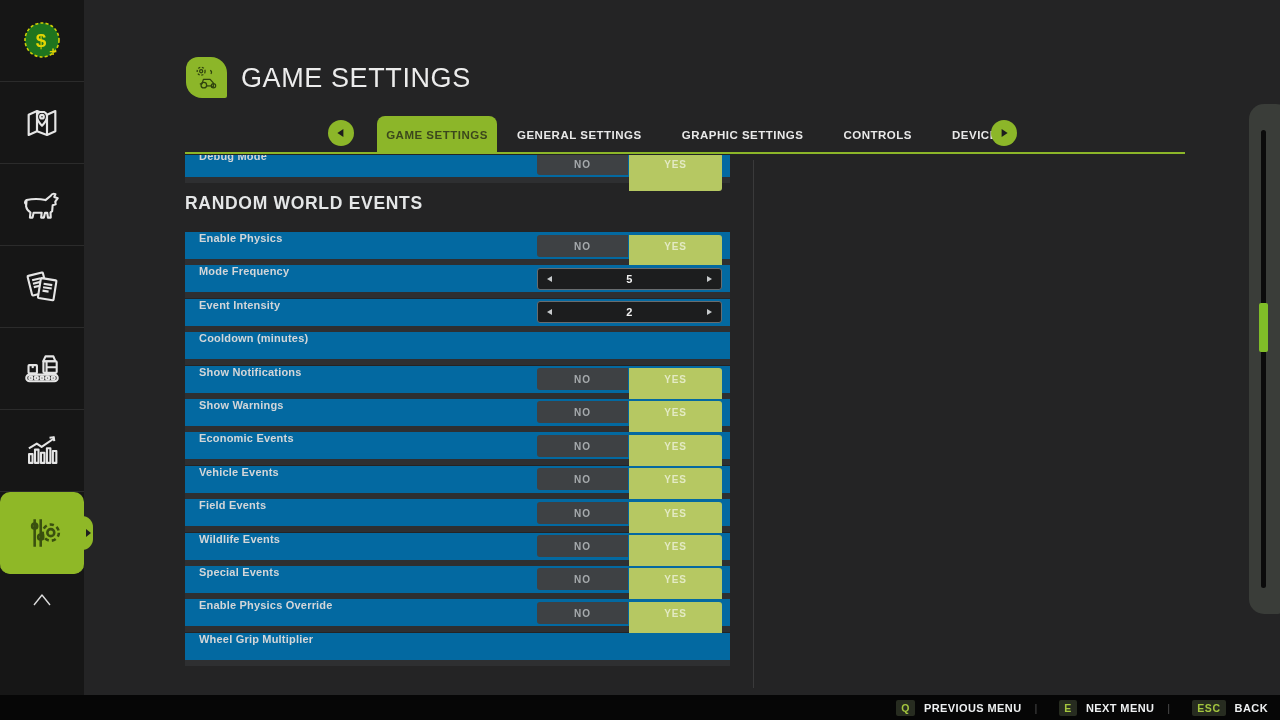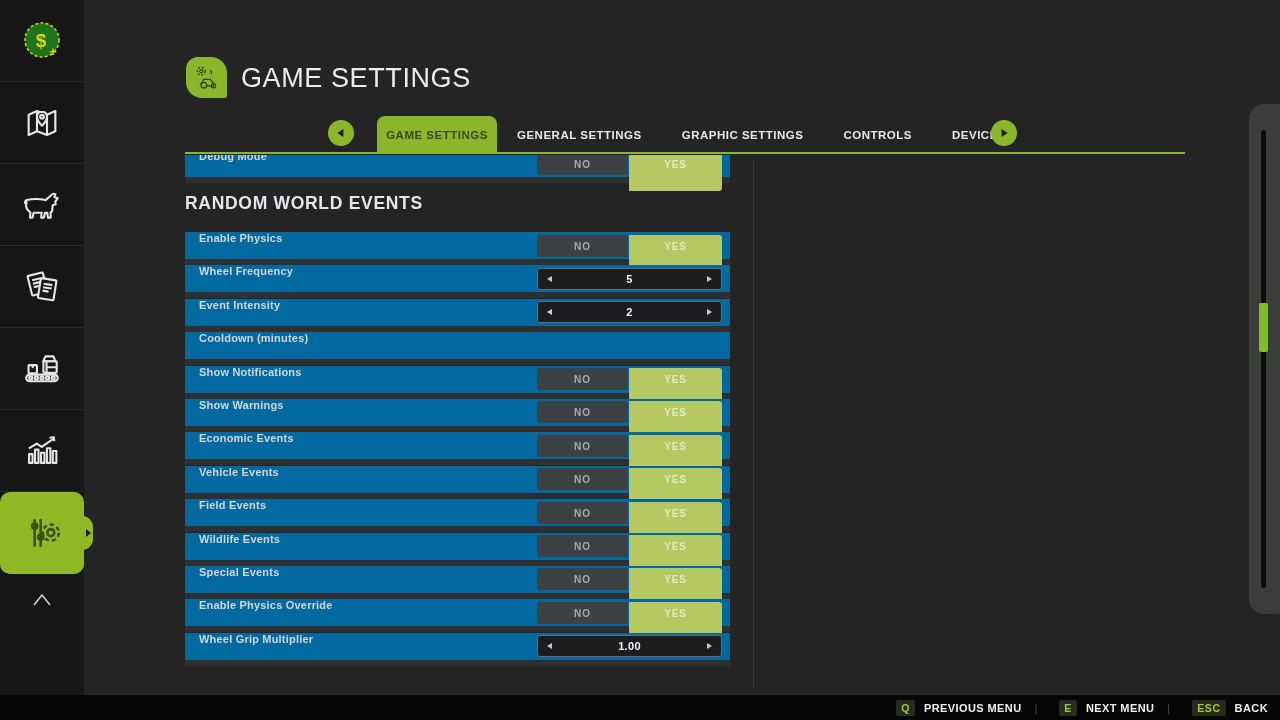--- a/index.html
+++ b/index.html
@@ -237,21 +237,21 @@
   <div id="rows">
       <div class="row">
     <span class="row-label">Enable Physics</span>
     <div class="control toggle">
       <div class="no">NO</div>
       <div class="yes">YES</div>
     </div>
 
   </div>
       <div class="row">
-    <span class="row-label">Wheel Frequency</span>
+    <span class="row-label">Mode Frequency</span>
 
     <div class="control stepper">
       <span class="arr arr-l"></span>
       <span class="stepper-value">5</span>
       <span class="arr arr-r"></span>
     </div>
   </div>
       <div class="row">
     <span class="row-label">Event Intensity</span>
 
@@ -325,25 +325,20 @@
     <span class="row-label">Enable Physics Override</span>
     <div class="control toggle">
       <div class="no">NO</div>
       <div class="yes">YES</div>
     </div>
 
   </div>
       <div class="row">
     <span class="row-label">Wheel Grip Multiplier</span>
 
-    <div class="control stepper">
-      <span class="arr arr-l"></span>
-      <span class="stepper-value">1.00</span>
-      <span class="arr arr-r"></span>
-    </div>
   </div>
     </div>
 </div>
 
 <div class="v-divider"></div>
 
 <div class="scrollbar">
   <div class="scroll-track"></div>
   <div class="scroll-thumb"></div>
 </div>

